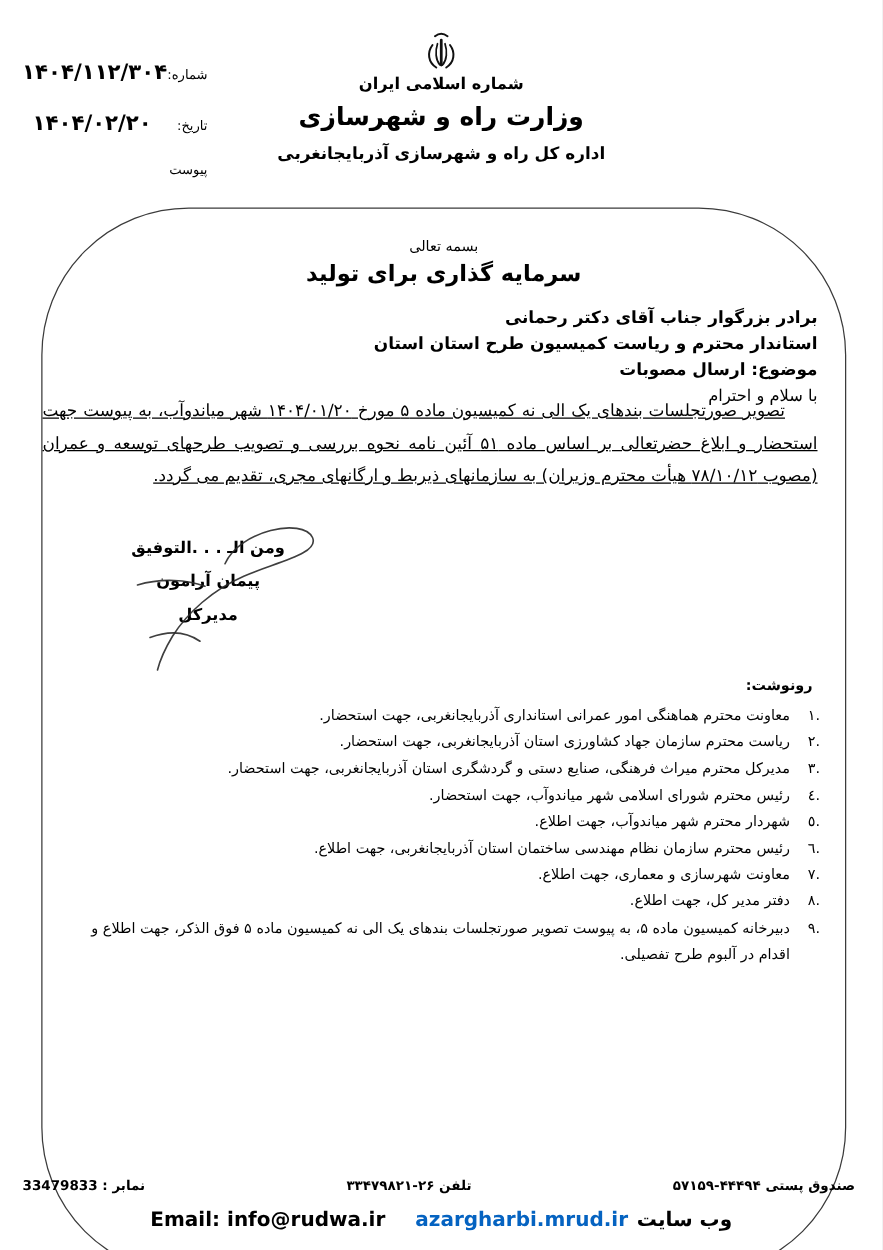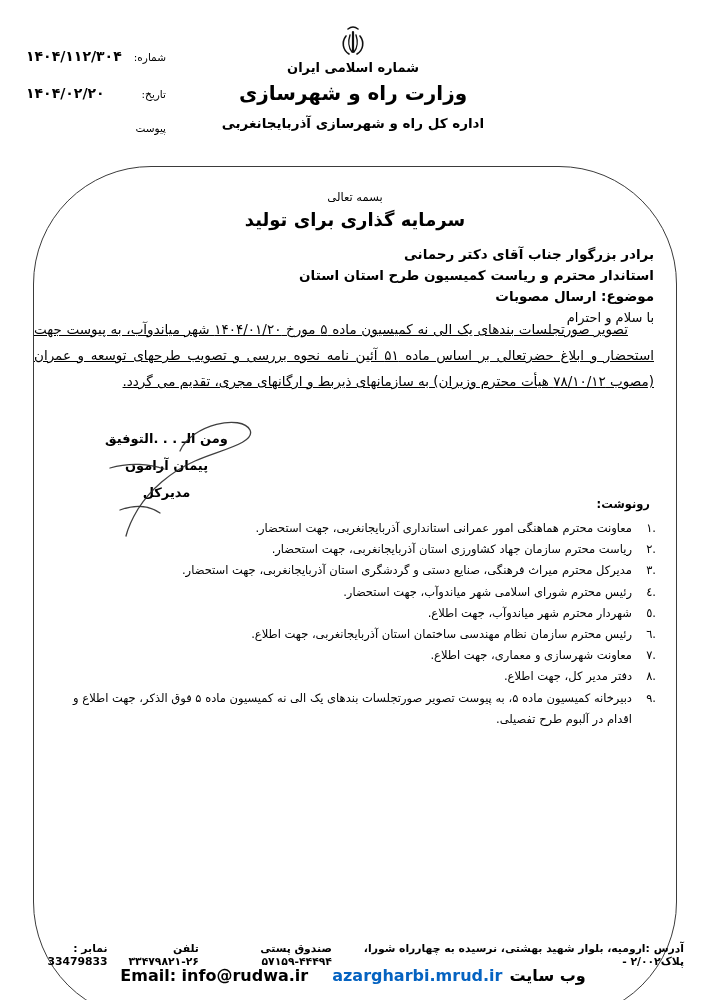--- a/index.html
+++ b/index.html
@@ -13,39 +13,39 @@
   .h-country{position:absolute;top:60px;left:0;width:100%;text-align:center;
     font-weight:bold;font-size:13px;}
   .h-ministry{position:absolute;top:81px;left:0;width:100%;text-align:center;
     font-weight:bold;font-size:20px;}
   .h-department{position:absolute;top:115px;left:0;width:100%;text-align:center;
     font-weight:bold;font-size:13.5px;}
   
   .meta{position:absolute;top:48px;left:26px;width:140px;direction:rtl;}
   .meta-row{display:flex;justify-content:space-between;align-items:baseline;margin-bottom:21px;}
   .m-label{font-size:10.5px;}
-  .m-value{font-weight:bold;font-size:14px;direction:ltr;}
+  .m-value{font-weight:bold;font-size:17px;direction:ltr;}
   
   .frame{position:absolute;left:33px;top:166px;width:644px;height:854px;
     border:1.4px solid #3b3b3b;border-radius:118px;box-sizing:border-box;}
   .basmala{position:absolute;top:23px;left:0;width:100%;text-align:center;font-size:11.5px;}
   .slogan{position:absolute;top:42px;left:0;width:100%;text-align:center;
     font-weight:bold;font-size:18px;}
   .addressee{position:absolute;top:77px;right:22px;left:22px;direction:rtl;
     text-align:right;font-weight:bold;font-size:13.5px;line-height:21px;}
   .salutation{font-weight:normal;font-size:13px;}
   .body-par{position:absolute;top:149px;right:22px;left:0;margin:0;direction:rtl;
     text-align:justify;font-size:13.5px;line-height:26px;text-indent:26px;text-decoration:underline;}
   .closing{position:absolute;top:258px;left:70px;width:125px;direction:rtl;
     text-align:center;font-weight:bold;font-size:13px;line-height:27px;}
   .signature{position:absolute;top:239px;left:58px;width:170px;height:140px;}
   .signature path{stroke:#2a2a2a;stroke-width:1.3;fill:none;stroke-linecap:round;opacity:.9;}
   
   .cc{position:absolute;top:330px;right:20px;left:12px;direction:rtl;font-size:11.5px;}
-  .cc-label{font-weight:bold;font-size:11.5px;margin-bottom:7px;margin-right:6px;}
+  .cc-label{font-weight:bold;font-size:11.5px;margin-bottom:7px;margin-right:6px;margin-top:44px;}
   .cc-row{display:flex;line-height:21.2px;}
   .cc-num{flex:0 0 24px;text-align:right;padding-left:6px;box-sizing:border-box;direction:ltr;}
   .cc-text{flex:1;}
   
   .f-address{position:absolute;top:942px;left:18px;right:22px;direction:rtl;
     display:flex;justify-content:space-between;font-weight:bold;font-size:10.8px;}
   .f-line2{position:absolute;top:966px;left:0;width:100%;display:flex;
     justify-content:center;align-items:baseline;gap:24px;font-weight:bold;font-size:16px;}
   .f-site{display:flex;gap:7px;align-items:baseline;direction:ltr;}
   .f-link{color:#0563c1;cursor:pointer;}
@@ -144,21 +144,20 @@
         <span class="cc-text">دفتر مدیر کل، جهت اطلاع.</span>
       </div>
       <div class="cc-row">
         <span class="cc-num">۹.</span>
         <span class="cc-text">دبیرخانه کمیسیون ماده ۵، به پیوست تصویر صورتجلسات بندهای یک الی نه کمیسیون ماده ۵  فوق الذکر، جهت اطلاع و اقدام در آلبوم طرح تفصیلی.</span>
       </div>
     </div>
   </div>
 
   <div class="f-address">
-    <span>آدرس :ارومیه، بلوار شهید بهشتی، نرسیده به چهارراه شورا، پلاک۲/۰۰۲ -</span>
     <span>صندوق پستی ۴۴۴۹۴-۵۷۱۵۹</span>
     <span>تلفن ۲۶-۳۳۴۷۹۸۲۱</span>
     <span>نمابر : 33479833</span>
   </div>
 
   <div class="f-line2">
     <span>Email: info@rudwa.ir</span>
     <span class="f-site">
       <span class="f-link">azargharbi.mrud.ir</span>
       <span>وب سایت</span>

